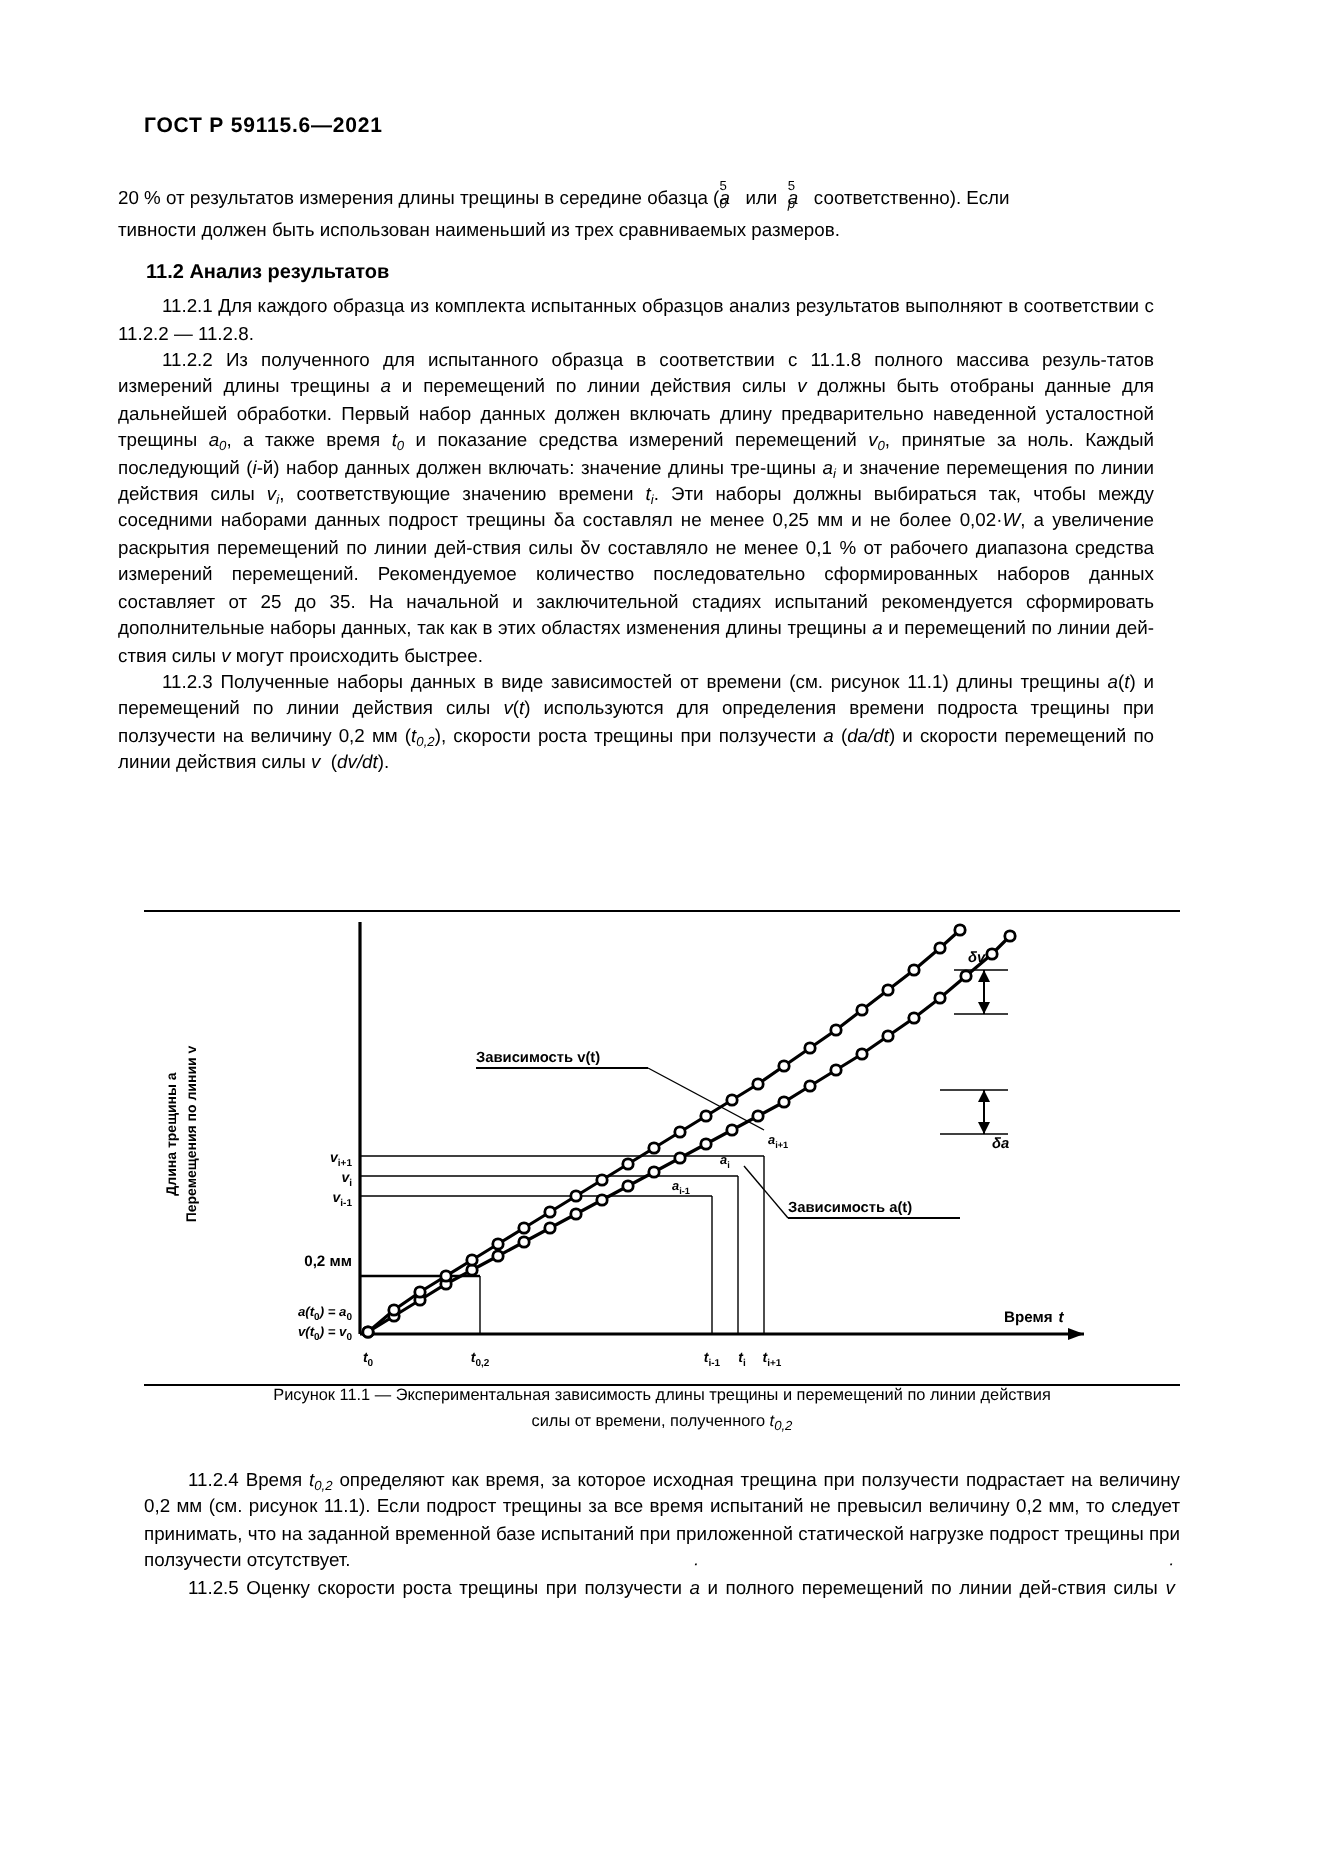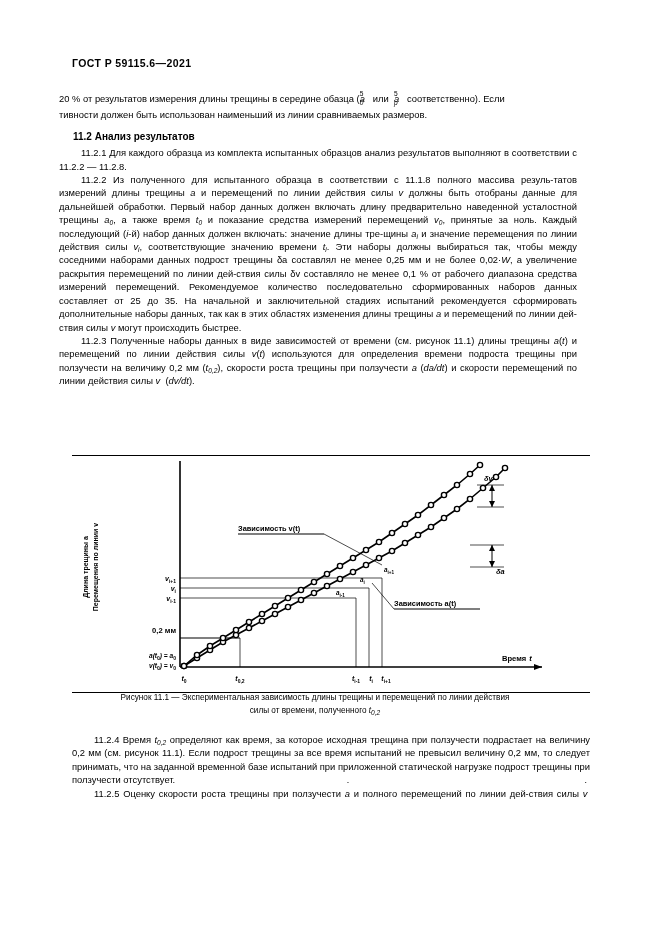--- a/index.html
+++ b/index.html
@@ -34,21 +34,21 @@
   .sb .sd{position:absolute;left:0;top:4px;font-size:6.6px;font-style:italic;}
   .dotacc{position:relative;display:inline-block;font-style:italic;}
   .dotacc::after{content:"˙";position:absolute;left:50%;top:-7px;transform:translateX(-50%);font-size:10px;}
 
   
   .figure{position:absolute;left:72px;top:455px;width:518px;height:240px;}
   .figbox{position:absolute;left:0;top:0;width:518px;height:236px;border-top:1px solid #000;border-bottom:1px solid #000;}
   .fig-svg{position:absolute;left:0;top:0;}
 
   .caption{
-    position:absolute;left:56px;top:692px;width:518px;
+    position:absolute;left:72px;top:692px;width:518px;
     font-size:8.2px;line-height:12.5px;text-align:center;
   }
 
   
   .content2{
     position:absolute;left:72px;top:733px;width:518px;
     font-size:9.4px;line-height:13.4px;text-align:justify;
   }
 
   .pagenum{position:absolute;left:72px;top:878px;font-size:9.4px;}
@@ -60,21 +60,21 @@
 <body>
 
 <div class="page">
 
   <div class="header">ГОСТ Р 59115.6—2021</div>
 
   <div class="content">
 
     <p class="para"><span>20 % от результатов измерения длины трещины в середине обазца (</span><i class="sb">a<span class="su">5</span><span class="sd">0</span>&nbsp;&nbsp;</i><span> или </span>&nbsp;<i class="sb">a<span class="su">5</span><span class="sd">p</span>&nbsp;&nbsp;</i><span> соответственно). Если</span></p>
     <div class="gap-sm"></div>
-    <p class="para">тивности должен быть использован наименьший из линии сравниваемых размеров.</p>
+    <p class="para">тивности должен быть использован наименьший из трех сравниваемых размеров.</p>
 
     <div class="gap"></div>
     <div class="h-sub">11.2 Анализ результатов</div>
     <div class="gap-sm"></div>
 
     <p class="para ind">11.2.1 Для каждого образца из комплекта испытанных образцов анализ результатов выполняют в соответствии с 11.2.2 — 11.2.8.</p>
 
     <p class="para">
       <span style="display:inline-block;width:22px;"></span><span>11.2.2 Из полученного для испытанного образца в соответствии с 11.1.8 полного массива резуль-</span><span>татов измерений длины трещины </span><i>a</i><span> и перемещений по линии действия силы </span><i>v</i><span> должны быть отобраны данные для дальнейшей обработки. Первый набор данных должен включать длину предварительно наведенной усталостной трещины </span><i>a<sub>0</sub></i><span>, а также время </span><i>t<sub>0</sub></i><span> и показание средства измерений перемещений </span><i>v<sub>0</sub></i><span>, принятые за ноль. Каждый последующий (</span><i>i</i><span>-й) набор данных должен включать: значение длины тре-щины </span><i>a<sub>i</sub></i><span> и значение перемещения по линии действия силы </span><i>v<sub>i</sub></i><span>, соответствующие значению времени </span><i>t<sub>i</sub></i><span>. Эти наборы должны выбираться так, чтобы между соседними наборами данных подрост трещины δa составлял не менее 0,25 мм и не более 0,02·</span><i>W</i><span>, а увеличение раскрытия перемещений по линии дей-ствия силы δv составляло не менее 0,1 % от рабочего диапазона средства измерений перемещений. Рекомендуемое количество последовательно сформированных наборов данных составляет от 25 до 35. На начальной и заключительной стадиях испытаний рекомендуется сформировать дополнительные наборы данных, так как в этих областях изменения длины трещины </span><i>a</i><span> и перемещений по линии дей-ствия силы </span><i>v</i><span> могут происходить быстрее.</span>
     </p>

